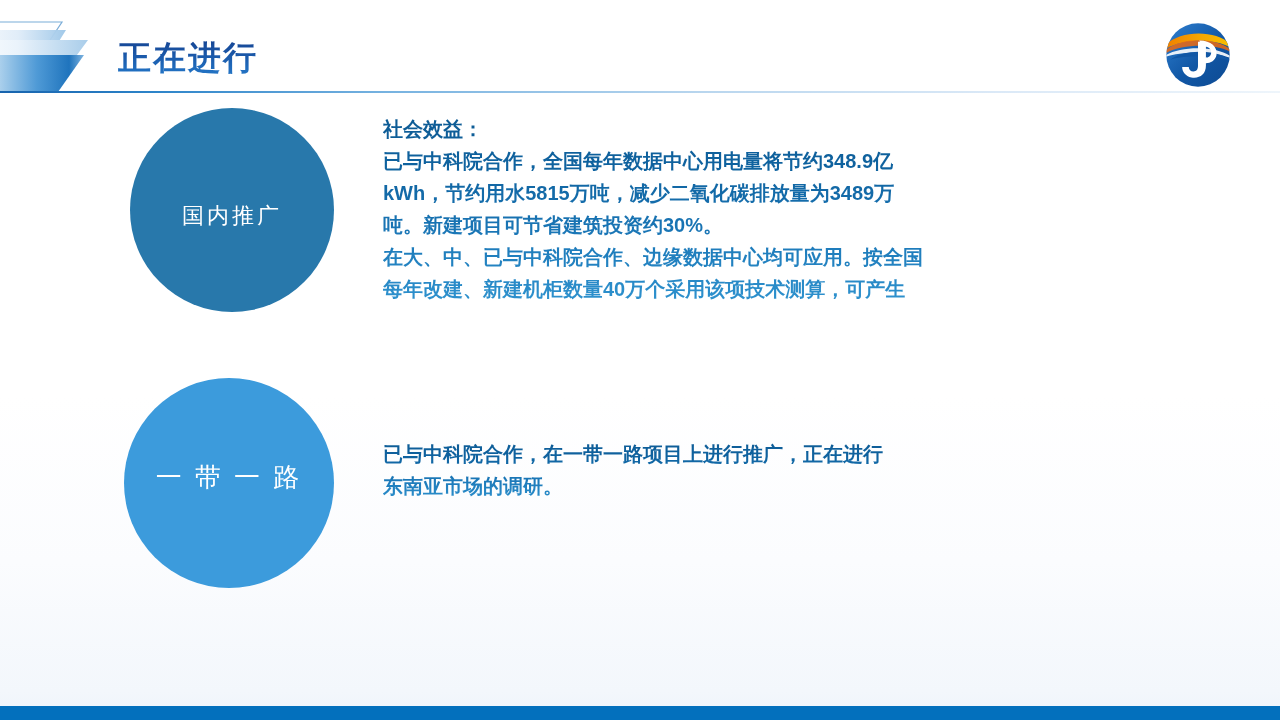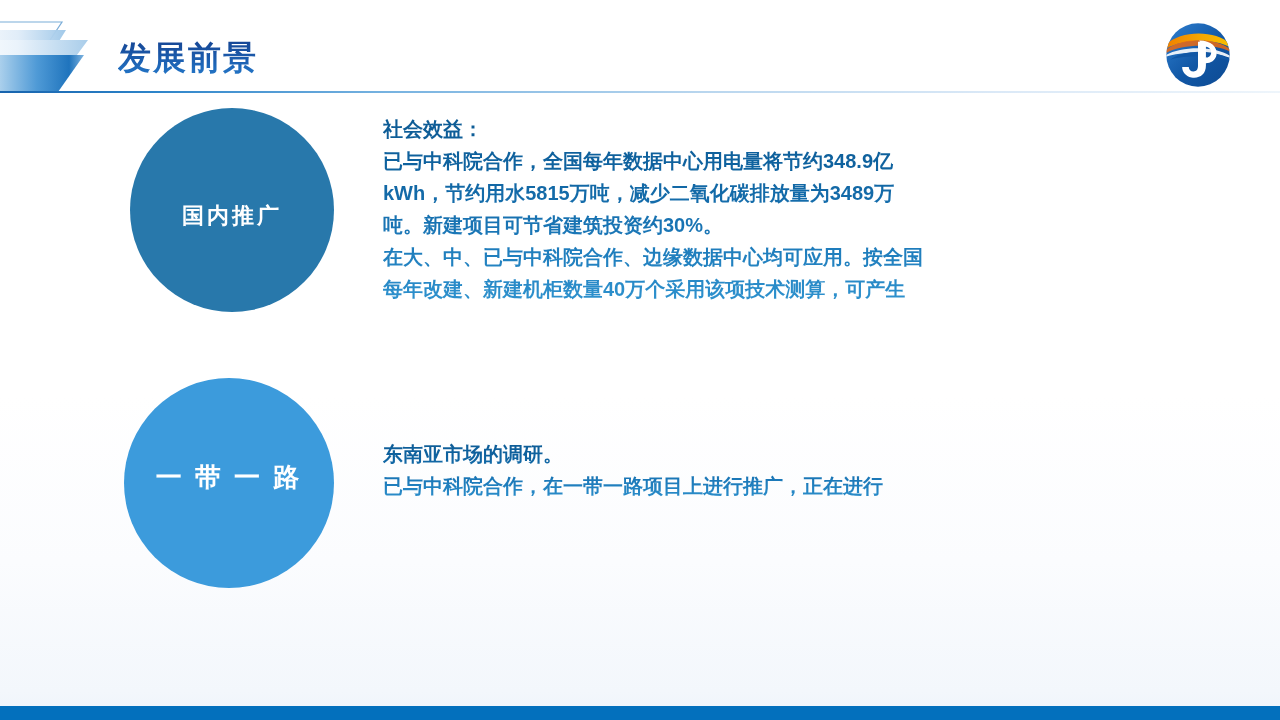--- a/index.html
+++ b/index.html
@@ -71,21 +71,21 @@
   }
 
   
   .circle {
     position: absolute;
     border-radius: 50%;
     display: flex;
     align-items: center;
     justify-content: center;
     color: #ffffff;
-    font-weight: bold;
+    font-weight: normal;
     box-sizing: border-box;
   }
   #circle-domestic {
     left: 130px;
     top: 108px;
     width: 204px;
     height: 204px;
     background: #2878ab;
   }
   #circle-domestic .circle-label {
@@ -169,21 +169,21 @@
             <stop offset="100%" stop-color="#9cc6e8"></stop>
           </linearGradient>
         </defs>
         <polygon points="-40,22 62,22 40,55 -40,55" fill="none" stroke="#7badd8" stroke-width="1.2"></polygon>
         <polygon points="-40,30 66,30 46,62 -40,62" fill="url(#gradStripe)" opacity="0.95"></polygon>
         <polygon points="-40,40 88,40 60,78 -40,78" fill="url(#gradTop)"></polygon>
         <polygon points="-40,55 84,55 58,92 -40,92" fill="url(#gradBot)"></polygon>
       </svg>
     </div>
 
-    <div id="page-title">发展前景</div>
+    <div id="page-title">正在进行</div>
 
     <div class="hdr-rule"></div>
   </div>
 
   <div id="logo">
     <svg width="66" height="66" viewBox="0 0 100 100" xmlns="http://www.w3.org/2000/svg">
       <defs>
         <linearGradient id="logoDisc" x1="0" y1="0" x2="1" y2="1">
           <stop offset="0%" stop-color="#2f7fd0"></stop>
           <stop offset="55%" stop-color="#1157a5"></stop>
@@ -221,19 +221,19 @@
     <span class="copy-line">吨。新建项目可节省建筑投资约30%。</span>
     <span class="copy-line">在大、中、已与中科院合作、边缘数据中心均可应用。按全国</span>
     <span class="copy-line">每年改建、新建机柜数量40万个采用该项技术测算，可产生</span>
   </div>
 
   <div class="circle" id="circle-belt-road">
     <span class="circle-label">一 带 一 路</span>
   </div>
 
   <div class="copy-block" id="copy-belt-road">
+    <span class="copy-line">已与中科院合作，在一带一路项目上进行推广，正在进行</span>
     <span class="copy-line">东南亚市场的调研。</span>
-    <span class="copy-line">已与中科院合作，在一带一路项目上进行推广，正在进行</span>
   </div>
 
   <div id="footer-bar"></div>
 
 </div>
 
 </body></html>

